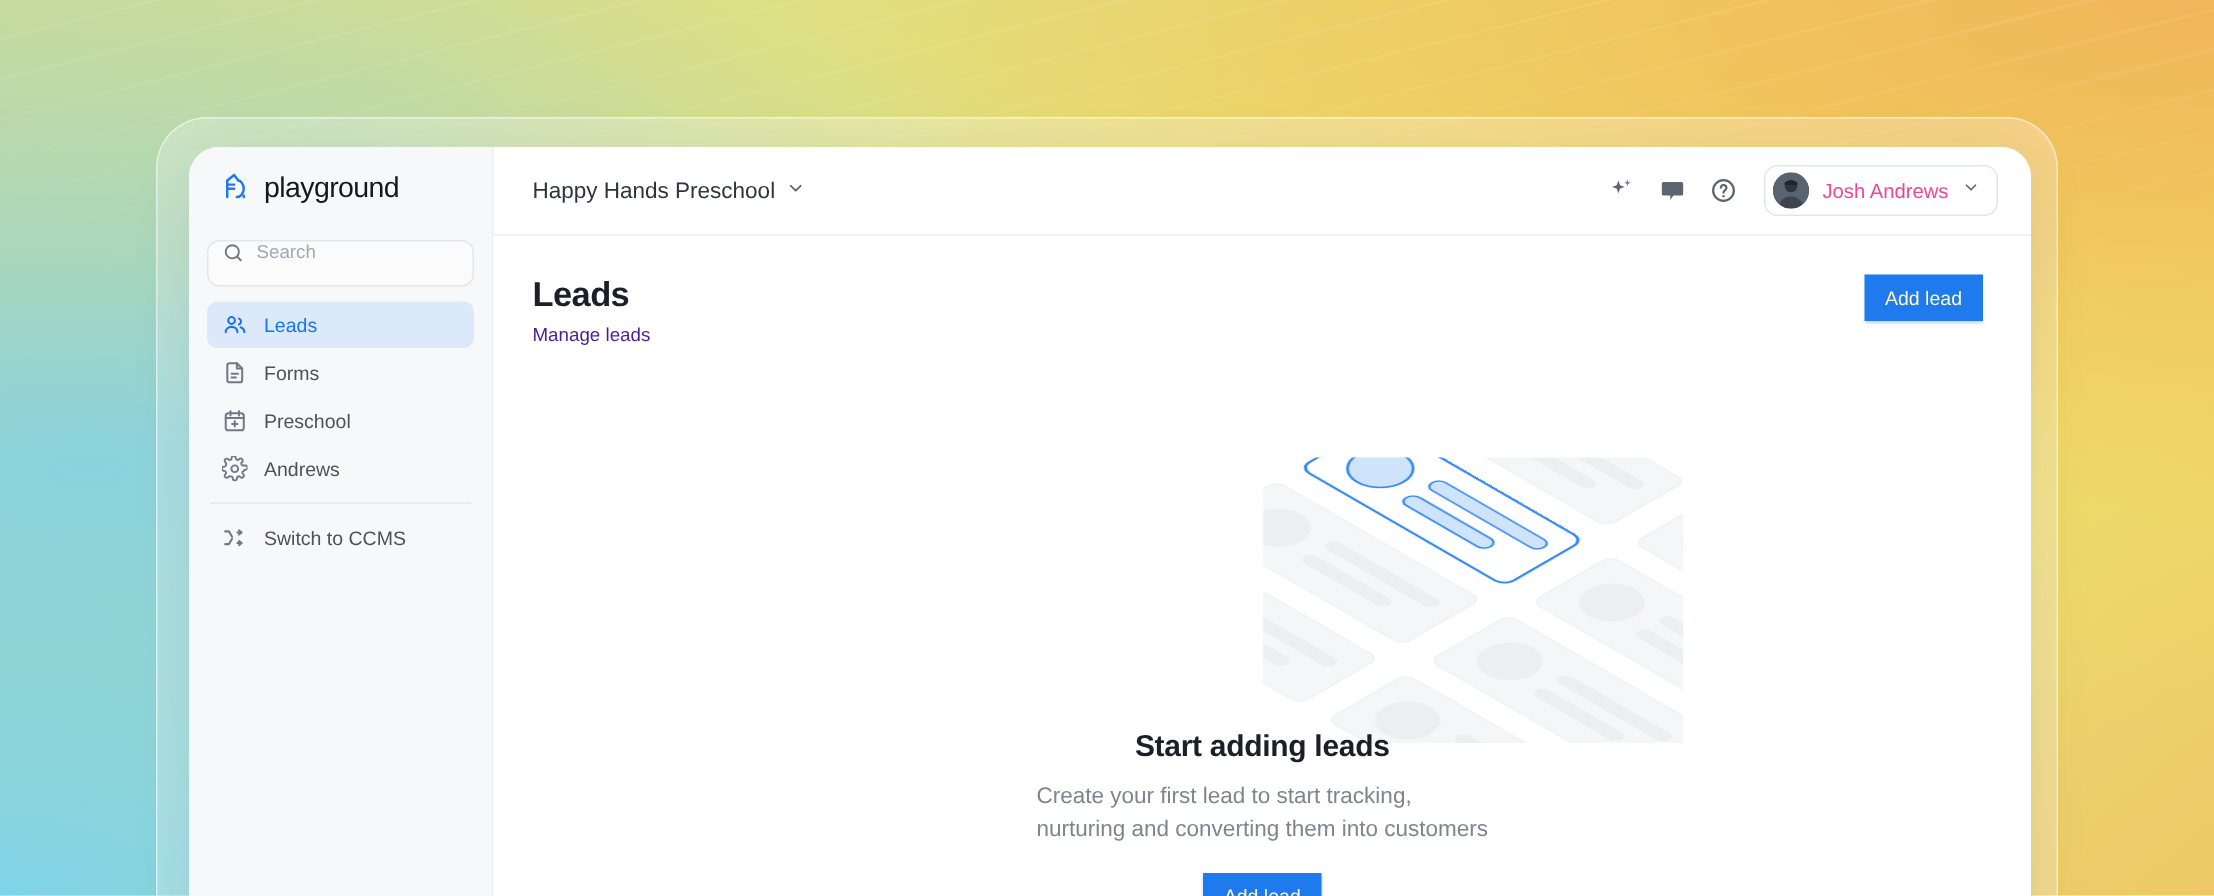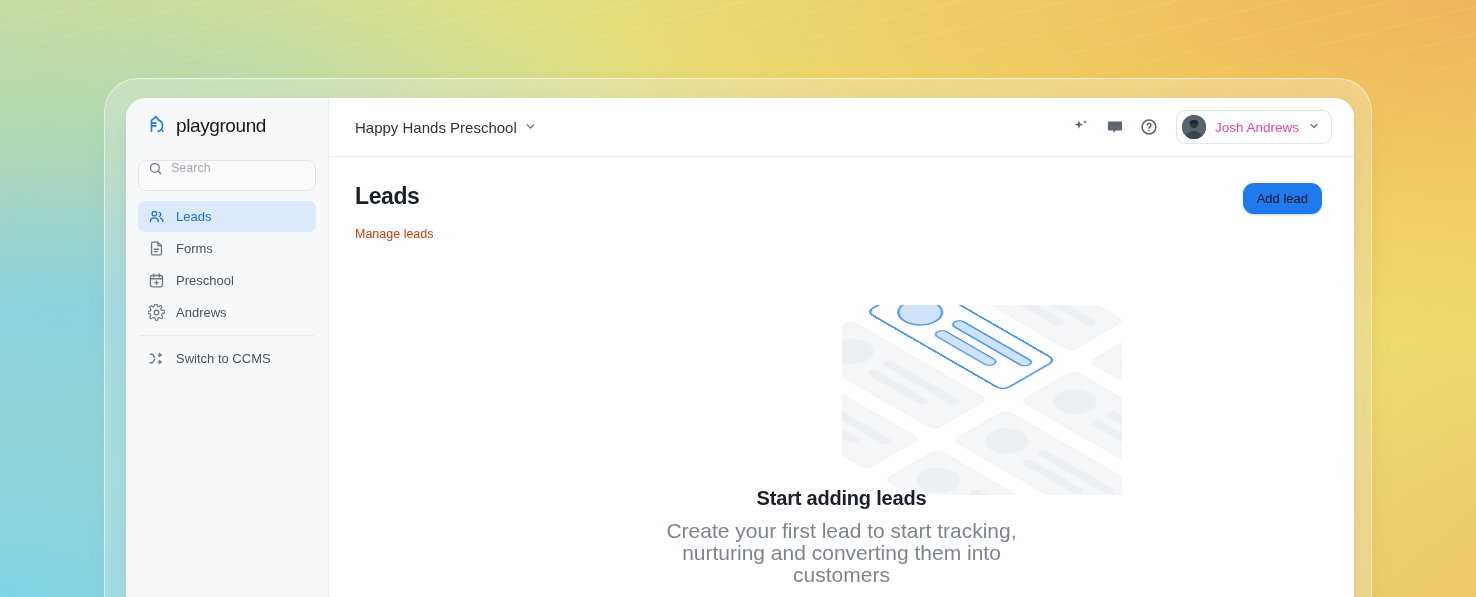--- a/index.html
+++ b/index.html
@@ -190,28 +190,28 @@
 
   .page-head {
     position: absolute;
     left: 0; right: 0; top: 0;
     padding: 26px 32px 0 26px;
     display: flex;
     align-items: flex-start;
     z-index: 2;
   }
   .page-title { font-size: 23px; font-weight: 700; color: #1b2028; letter-spacing: -0.4px; }
-  .page-sub { font-size: 12.5px; color: #c2410c; margin-top: 17px; }
+  .page-sub { font-size: 12.5px; color: #4c1d95; margin-top: 6px; }
 
   .btn-primary {
     font-family: "Liberation Sans", sans-serif;
     background: #1f7aed;
-    color: #0f172a;
+    color: #fef9c3;
     border: none;
-    border-radius: 11px;
+    border-radius: 0;
     font-size: 13px;
     padding: 9px 14px;
     cursor: pointer;
     line-height: 1;
     box-shadow: 0 1px 2px rgba(20,70,150,0.25);
   }
 
   
   #empty-state {
     position: absolute;
@@ -224,24 +224,23 @@
   #illus { width: 560px; height: 340px; display: block; margin-top: -6px; }
   .empty-title {
     font-size: 20px;
     font-weight: 700;
     color: #1b2028;
     margin-top: -8px;
     letter-spacing: -0.2px;
   }
   .empty-desc {
     margin-top: 10px;
-    font-size: 21px;
+    font-size: 15px;
     line-height: 22px;
     color: #7e858e;
-    text-align: center;
     max-width: 420px;
   }
   .empty-cta { margin-top: 18px; }
 </style>
 </head>
 <body>
 
 <div id="backdrop"></div>
 <div id="frame"></div>
 

